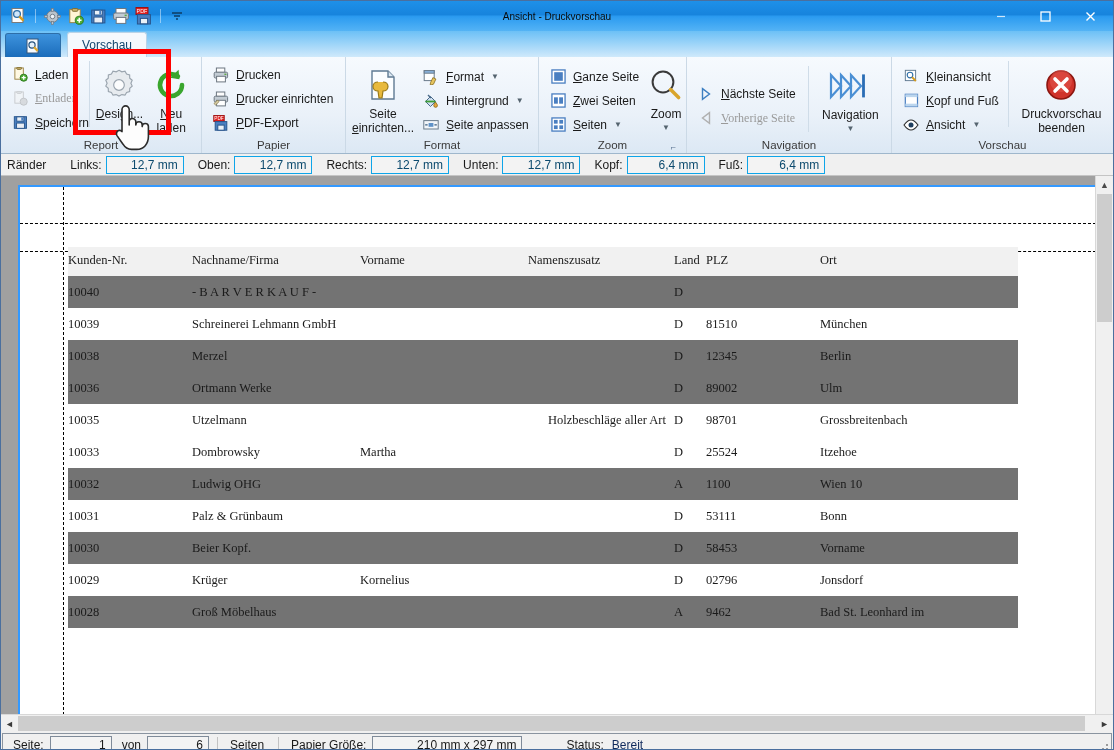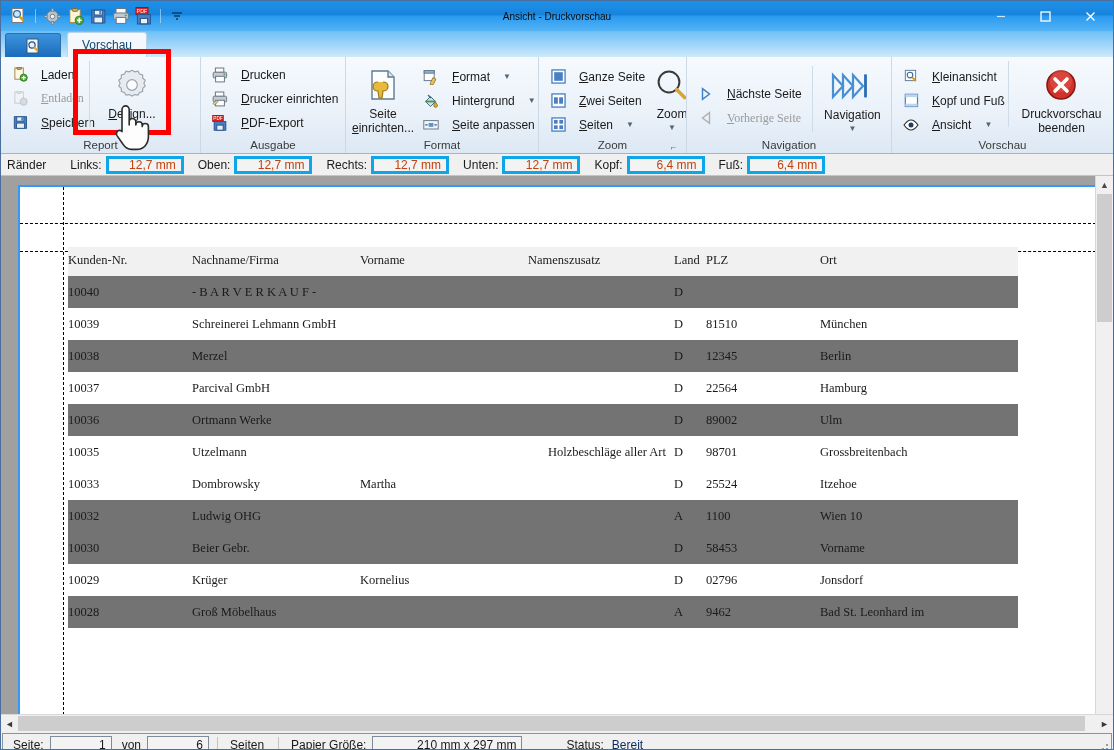--- a/index.html
+++ b/index.html
@@ -101,21 +101,21 @@
     position: relative;
   }
   .dlg-launcher {
     position: absolute; right: 2px; bottom: 1px;
     width: 11px; height: 11px; font-size: 9px; color: #5a7391;
     display: flex; align-items: center; justify-content: center;
   }
 
   
   .ri-sm {
-    display: flex; align-items: center; gap: 13px;
+    display: flex; align-items: center; gap: 7px;
     height: 23px; padding: 0 5px;
     font-size: 12px; white-space: nowrap;
     border: 1px solid transparent; border-radius: 2px;
   }
   .ri-sm.disabled { color: #9a9a9a; font-family: Liberation Serif, serif; }
   .ri-col { display: flex; flex-direction: column; gap: 1px; padding-top: 2px; }
 
   
   .ri-lg {
     width: 74px; min-height: 70px;
@@ -139,25 +139,25 @@
     border-bottom: 1px solid #c4c4c4;
     display: flex; align-items: center;
     padding-left: 6px;
     font-size: 12px;
     gap: 0;
   }
   .mb-label { margin-right: 10px; white-space: nowrap;}
   .mb-field-label { margin: 0 4px 0 14px; white-space: nowrap;}
   .mb-input {
     width: 78px; height: 18px;
-    border: 3px solid #0ea5e9; background: #f3f3f3;
+    border: 1px solid #0ea5e9; background: #f3f3f3;
     text-align: right; padding-right: 5px;
     font-size: 12px; line-height: 16px;
     font-family: "Liberation Sans", sans-serif;
-    color: #c2410c;
+    color: #0c4a6e;
   }
 
   
   .previewwrap {
     position: relative;
     height: 538px;
     background: #a0a0a0;
     display: flex;
   }
   .previewscroll {
@@ -396,20 +396,29 @@
             <svg width="38" height="38" viewBox="0 0 40 40">
               <g fill="#e7ebef" stroke="#9aa4ae" stroke-width="1.2">
                 <path d="M20 4.5l3 1.6 3.3-.6 1.7 2.9 3.2 1 .1 3.4 2.6 2.2-1.4 3.1 1.4 3.1-2.6 2.2-.1 3.4-3.2 1-1.7 2.9-3.3-.6-3 1.6-3-1.6-3.3.6-1.7-2.9-3.2-1-.1-3.4-2.6-2.2 1.4-3.1-1.4-3.1 2.6-2.2.1-3.4 3.2-1 1.7-2.9 3.3.6z"></path>
               </g>
               <circle cx="20" cy="20" r="5.6" fill="#fbfcfd" stroke="#9aa4ae" stroke-width="1.2"></circle>
             </svg>
           </span>
           <span class="lbl"><span class="u">D</span>esign...</span>
         </div>
 
+        <div class="ri-lg">
+          <span class="ico">
+            <svg width="36" height="36" viewBox="0 0 36 36">
+              <path d="M29 18a11 11 0 1 1-4.1-8.6" fill="none" stroke="#3aa62e" stroke-width="4.6" stroke-linecap="round"></path>
+              <path d="M25.6 2.8l.8 9.4-9.4-1.4z" fill="#3aa62e"></path>
+            </svg>
+          </span>
+          <span class="lbl"><span class="u">N</span>eu laden</span>
+        </div>
       </div>
       <div class="rgroup-title">Report</div>
     </div>
 
     <div class="rgroup" style="width:145px">
       <div class="rgroup-body">
         <div class="ri-col">
           <div class="ri-sm">
             <span class="icon16">
               <svg width="16" height="16" viewBox="0 0 16 16">
@@ -438,21 +447,21 @@
                 <rect x="0.8" y="0.4" width="10.4" height="6" fill="#e02020" stroke="#9c1212"></rect>
                 <text x="6" y="5.2" font-size="4.7" fill="#ffffff" text-anchor="middle" font-family="Liberation Sans">PDF</text>
                 <rect x="2.2" y="6.6" width="11.6" height="8.6" fill="#4a7fc1" stroke="#27558c"></rect>
                 <rect x="4.8" y="10.1" width="6.4" height="5.1" fill="#eaf1f8" stroke="#27558c"></rect>
               </svg>
             </span>
             <span><span class="u">P</span>DF-Export</span>
           </div>
         </div>
       </div>
-      <div class="rgroup-title">Ausgabe</div>
+      <div class="rgroup-title">Papier</div>
     </div>
 
     <div class="rgroup" style="width:193px">
       <div class="rgroup-body">
         <div class="ri-lg" style="width:82px">
           <span class="ico">
             <svg width="34" height="34" viewBox="0 0 34 34">
               <path d="M6 3h16l6 6v22H6z" fill="#fbfdff" stroke="#5f7a93" stroke-width="1.4"></path>
               <path d="M22 3v6h6" fill="#dbe7f1" stroke="#5f7a93" stroke-width="1.4"></path>
               <path d="M17 14c3 0 5 2 5 4.5S20 23 17 23l-1 7h-3l-1-7c-3 0-5-2-5-4.5S9 14 12 14" fill="#e8b93c" stroke="#9b7a17" stroke-width="1.2"></path>
@@ -711,29 +720,20 @@
                 </tr>
                 <tr class="alt">
                   <td class="c-knr">10038</td>
                   <td class="c-name">Merzel</td>
                   <td class="c-vor"></td>
                   <td class="c-zus"></td>
                   <td class="c-land">D</td>
                   <td class="c-plz">12345</td>
                   <td class="c-ort">Berlin</td>
                 </tr>
-                <tr>
-                  <td class="c-knr">10037</td>
-                  <td class="c-name">Parcival GmbH</td>
-                  <td class="c-vor"></td>
-                  <td class="c-zus"></td>
-                  <td class="c-land">D</td>
-                  <td class="c-plz">22564</td>
-                  <td class="c-ort">Hamburg</td>
-                </tr>
                 <tr class="alt">
                   <td class="c-knr">10036</td>
                   <td class="c-name">Ortmann Werke</td>
                   <td class="c-vor"></td>
                   <td class="c-zus"></td>
                   <td class="c-land">D</td>
                   <td class="c-plz">89002</td>
                   <td class="c-ort">Ulm</td>
                 </tr>
                 <tr>
@@ -756,23 +756,32 @@
                 </tr>
                 <tr class="alt">
                   <td class="c-knr">10032</td>
                   <td class="c-name">Ludwig OHG</td>
                   <td class="c-vor"></td>
                   <td class="c-zus"></td>
                   <td class="c-land">A</td>
                   <td class="c-plz">1100</td>
                   <td class="c-ort">Wien 10</td>
                 </tr>
+                <tr>
+                  <td class="c-knr">10031</td>
+                  <td class="c-name">Palz &amp; Grünbaum</td>
+                  <td class="c-vor"></td>
+                  <td class="c-zus"></td>
+                  <td class="c-land">D</td>
+                  <td class="c-plz">53111</td>
+                  <td class="c-ort">Bonn</td>
+                </tr>
                 <tr class="alt">
                   <td class="c-knr">10030</td>
-                  <td class="c-name">Beier Gebr.</td>
+                  <td class="c-name">Beier Kopf.</td>
                   <td class="c-vor"></td>
                   <td class="c-zus"></td>
                   <td class="c-land">D</td>
                   <td class="c-plz">58453</td>
                   <td class="c-ort">Vorname</td>
                 </tr>
                 <tr>
                   <td class="c-knr">10029</td>
                   <td class="c-name">Krüger</td>
                   <td class="c-vor">Kornelius</td>

